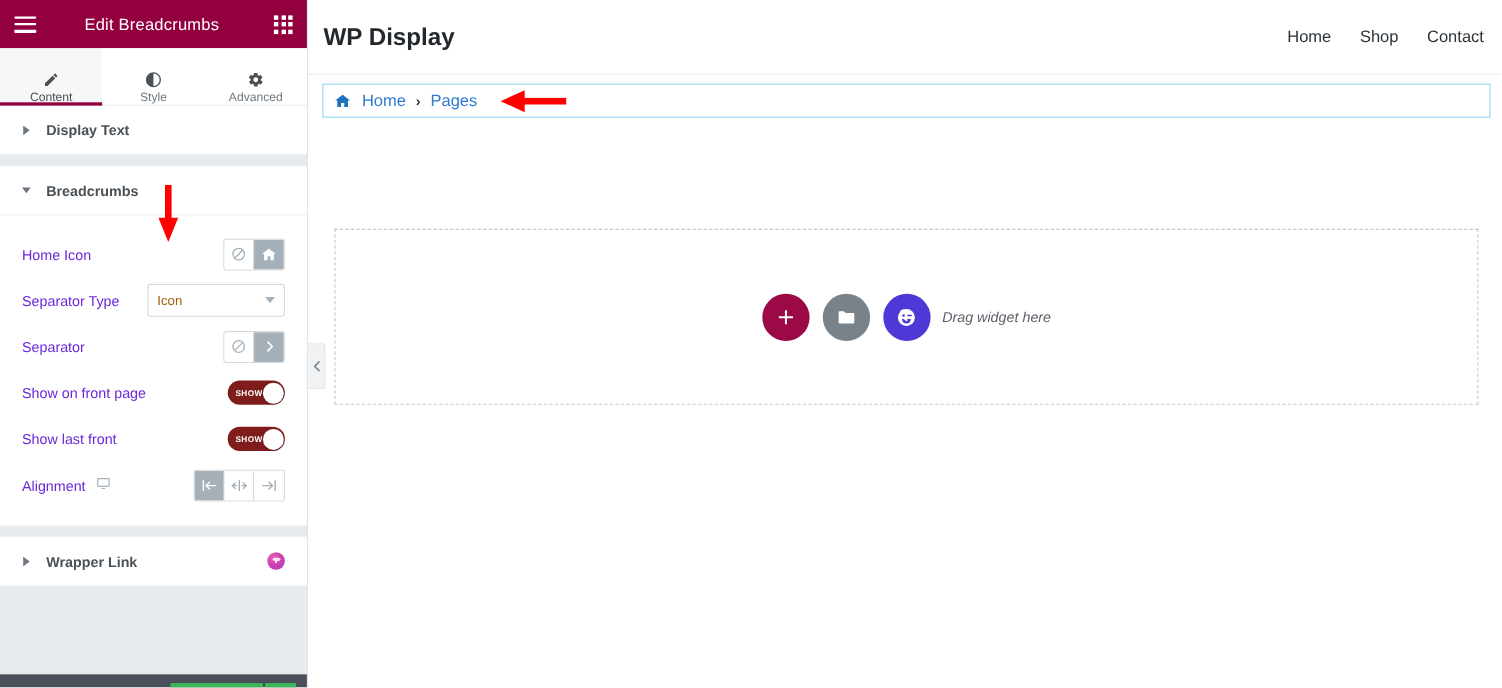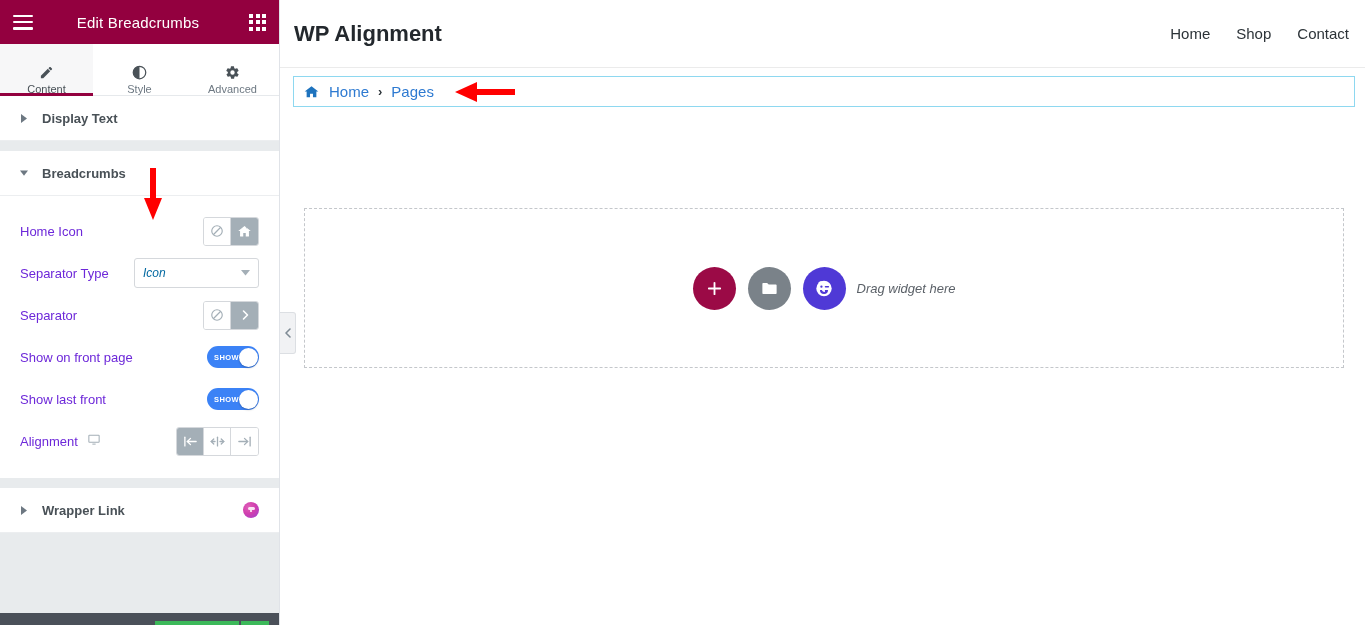--- a/index.html
+++ b/index.html
@@ -72,27 +72,27 @@
     background: #ffffff; color: #a4afb7; cursor: pointer;
     border-right: 1px solid #d5d8dc;
   }
   .choices .ch:last-child { border-right: none; }
   .choices .ch.sel { background: #a4afb7; color: #ffffff; }
 
   
   .sel-box {
     width: 125px; height: 30px; border: 1px solid #d5d8dc; border-radius: 3px;
     background: #ffffff; display: flex; align-items: center; padding: 0 8px;
-    font-size: 12px; color: #0369a1; cursor: pointer; position: relative; font-style: italic;
+    font-size: 12px; color: #a16207; cursor: pointer; position: relative;
   }
   .sel-box .arrow { margin-left: auto; color: #a4afb7; font-size: 9px; }
 
   
   .switch {
-    width: 52px; height: 22px; border-radius: 12px; background: #3b82f6;
+    width: 52px; height: 22px; border-radius: 12px; background: #7f1d1d;
     display: flex; align-items: center; position: relative; cursor: pointer;
   }
   .switch .lbl { font-size: 7.5px; color:#ffffff; font-weight: bold; letter-spacing:.4px; margin-left: 7px; }
   .switch .knob {
     position:absolute; right: 1.5px; top: 1.5px;
     width: 19px; height: 19px; border-radius: 50%; background: #ffffff;
     box-shadow: 0 1px 2px rgba(0,0,0,.25);
   }
 
   
@@ -397,21 +397,21 @@
 
   <div class="collapse-tab">
     <svg width="6" height="10" viewBox="0 0 6 10" fill="none" stroke="#7f8b95" stroke-width="1.6" stroke-linecap="round" stroke-linejoin="round">
         <polyline points="5,1 1,5 5,9"></polyline>
       </svg>
   </div>
 
   <div class="preview">
 
     <div class="site-header">
-      <div class="site-title">WP Alignment</div>
+      <div class="site-title">WP Display</div>
       <div class="site-nav">
         <a>Home</a>
         <a>Shop</a>
         <a>Contact</a>
       </div>
     </div>
 
     <div class="crumb-wrap">
       <span class="crumb-home-icon">
         <svg width="17" height="16" viewBox="0 0 24 24" fill="#1e73be">

